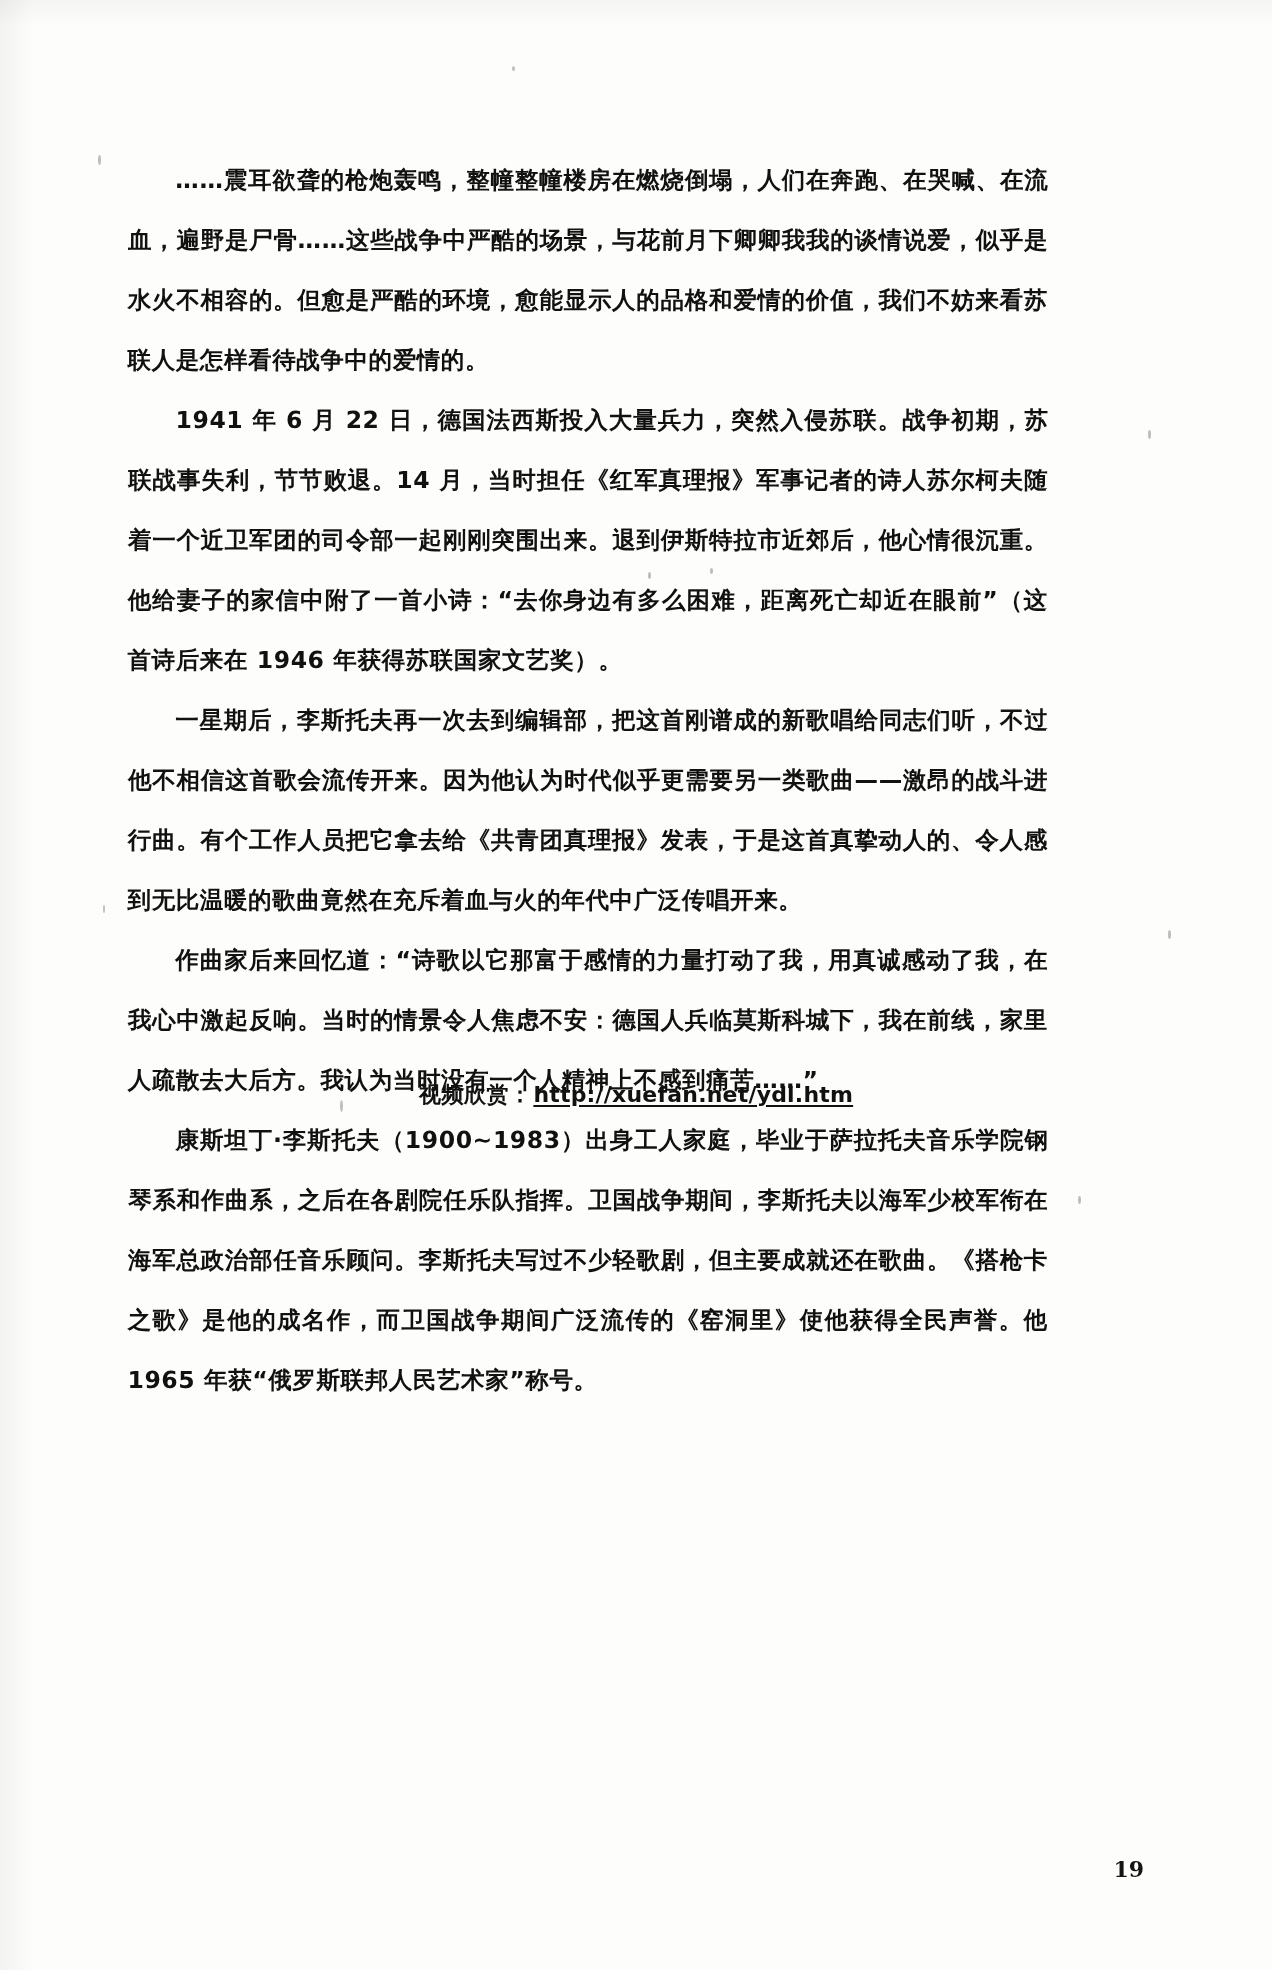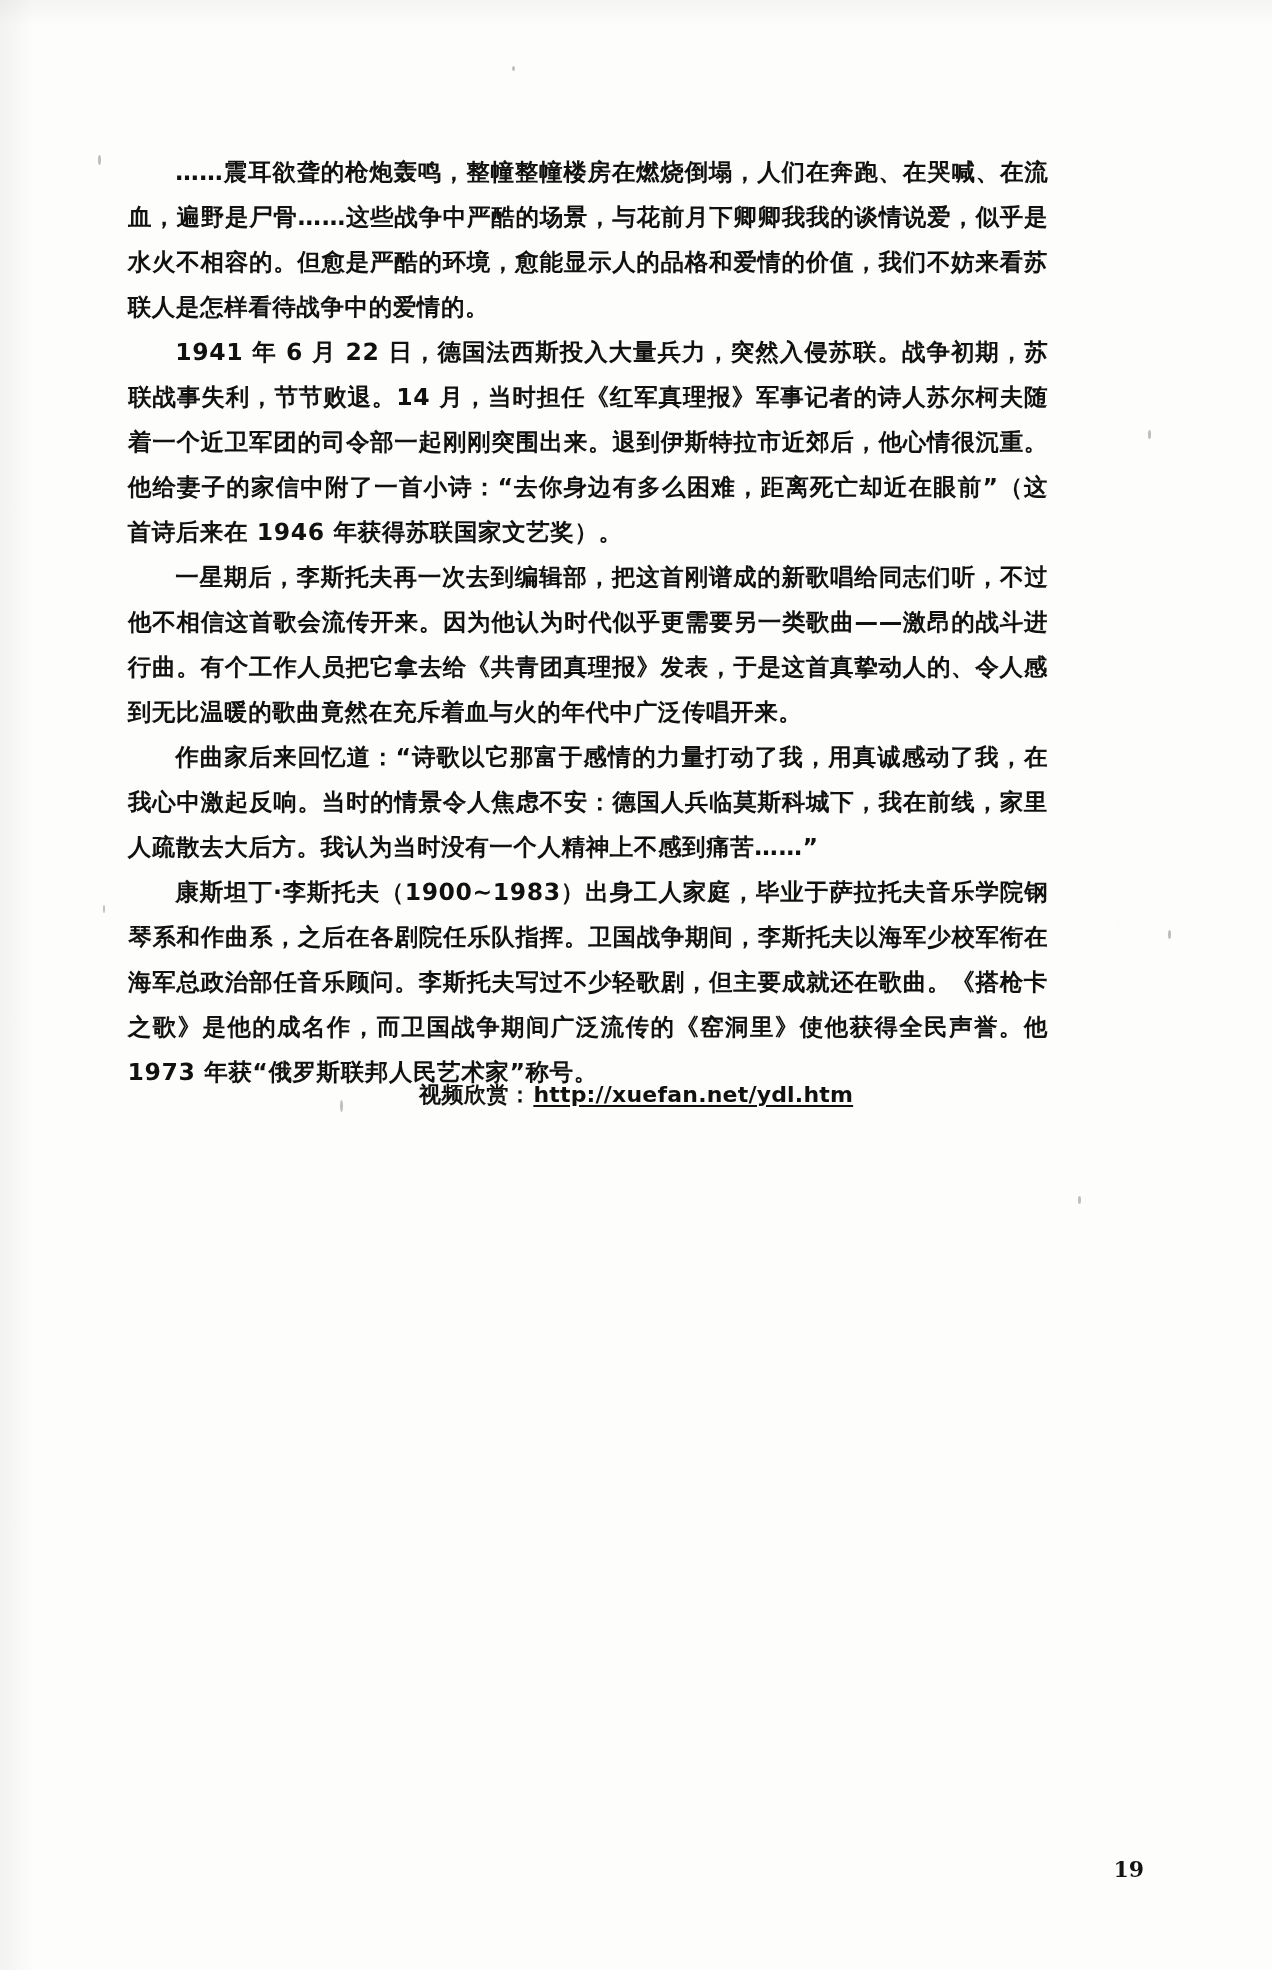--- a/index.html
+++ b/index.html
@@ -58,21 +58,21 @@
     position: absolute;
     left: 128px;
     top: 150px;
     width: 920px;
   }
 
   p.para {
     margin: 0 0 0px 0;
     font-family: "DejaVu Sans", "Liberation Sans", sans-serif;
     font-size: 23.5px;
-    line-height: 45px;
+    line-height: 60px;
     color: #111110;
     text-align: justify;
     text-justify: inter-character;
     letter-spacing: 0.6px;
     text-indent: 2em;
     
     font-weight: 700;
     -webkit-font-smoothing: none;
     transform: skewX(-0.25deg);
   }
@@ -137,21 +137,21 @@
     <p class="para">……震耳欲聋的枪炮轰鸣，整幢整幢楼房在燃烧倒塌，人们在奔跑、在哭喊、在流血，遍野是尸骨……这些战争中严酷的场景，与花前月下卿卿我我的谈情说爱，似乎是水火不相容的。但愈是严酷的环境，愈能显示人的品格和爱情的价值，我们不妨来看苏联人是怎样看待战争中的爱情的。</p>
 
     <p class="para">1941 年 6 月 22 日，德国法西斯投入大量兵力，突然入侵苏联。战争初期，苏联战事失利，节节败退。14 月，当时担任《红军真理报》军事记者的诗人苏尔柯夫随着一个近卫军团的司令部一起刚刚突围出来。退到伊斯特拉市近郊后，他心情很沉重。他给妻子的家信中附了一首小诗：“去你身边有多么困难，距离死亡却近在眼前”（这首诗后来在 1946 年获得苏联国家文艺奖）。</p>
 
 
     <p class="para">一星期后，李斯托夫再一次去到编辑部，把这首刚谱成的新歌唱给同志们听，不过他不相信这首歌会流传开来。因为他认为时代似乎更需要另一类歌曲——激昂的战斗进行曲。有个工作人员把它拿去给《共青团真理报》发表，于是这首真挚动人的、令人感到无比温暖的歌曲竟然在充斥着血与火的年代中广泛传唱开来。</p>
 
     <p class="para">作曲家后来回忆道：“诗歌以它那富于感情的力量打动了我，用真诚感动了我，在我心中激起反响。当时的情景令人焦虑不安：德国人兵临莫斯科城下，我在前线，家里人疏散去大后方。我认为当时没有一个人精神上不感到痛苦……”</p>
 
 
-    <p class="para">康斯坦丁·李斯托夫（1900~1983）出身工人家庭，毕业于萨拉托夫音乐学院钢琴系和作曲系，之后在各剧院任乐队指挥。卫国战争期间，李斯托夫以海军少校军衔在海军总政治部任音乐顾问。李斯托夫写过不少轻歌剧，但主要成就还在歌曲。《搭枪卡之歌》是他的成名作，而卫国战争期间广泛流传的《窑洞里》使他获得全民声誉。他 1973 年获“俄罗斯联邦人民艺术家”称号。</p>
+    <p class="para">康斯坦丁·李斯托夫（1900~1983）出身工人家庭，毕业于萨拉托夫音乐学院钢琴系和作曲系，之后在各剧院任乐队指挥。卫国战争期间，李斯托夫以海军少校军衔在海军总政治部任音乐顾问。李斯托夫写过不少轻歌剧，但主要成就还在歌曲。《搭枪卡之歌》是他的成名作，而卫国战争期间广泛流传的《窑洞里》使他获得全民声誉。他 1965 年获“俄罗斯联邦人民艺术家”称号。</p>
 
   </div>
 
   <div class="link-line">
     <span class="link-label">视频欣赏：</span><a class="video-link" href="#">http://xuefan.net/ydl.htm</a>
   </div>
 
   <div class="page-number">19</div>
 
 </div>

